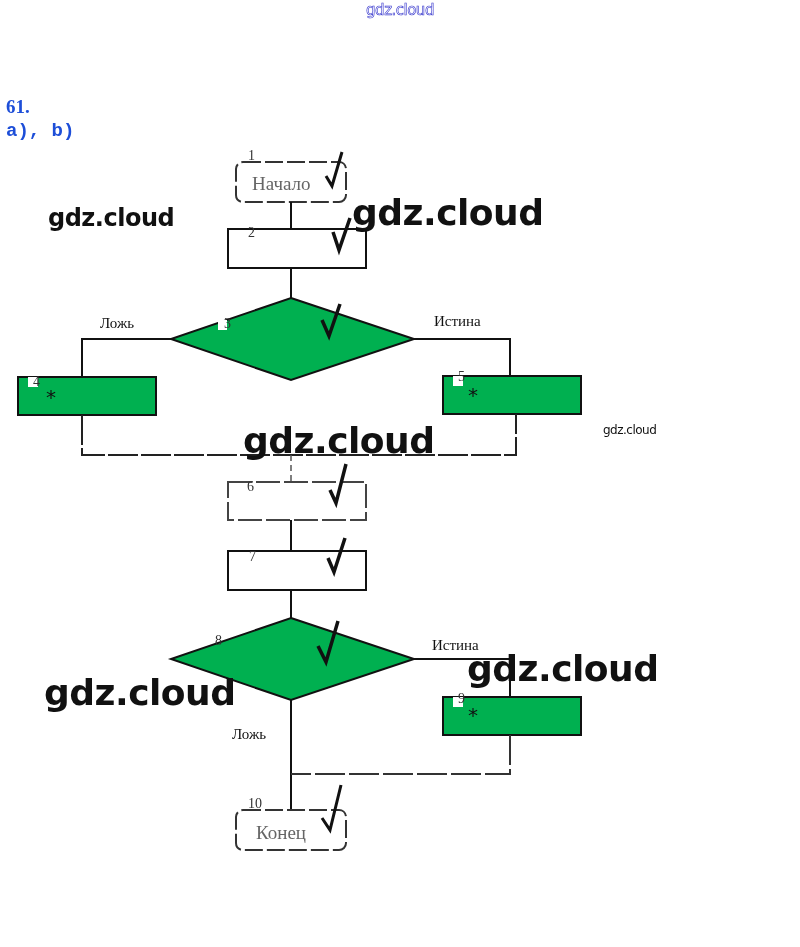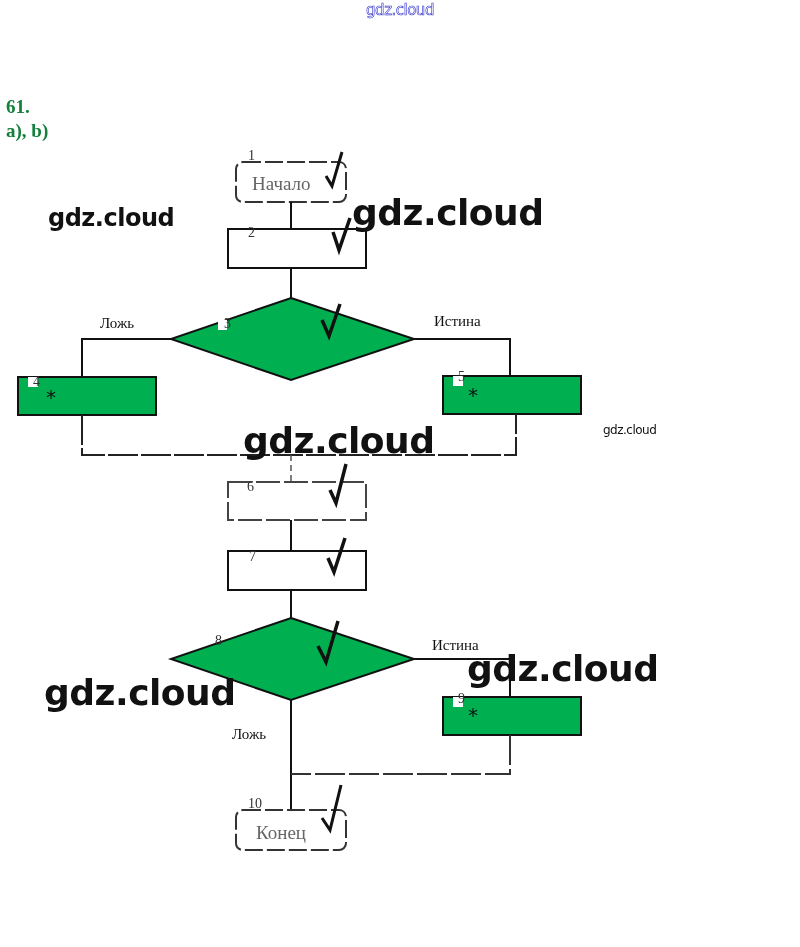--- a/index.html
+++ b/index.html
@@ -1,31 +1,31 @@
 <!DOCTYPE html>
 <html><head>
 <meta charset="utf-8">
 <style>
   html, body { margin:0; padding:0; background:#fff; }
   body { width:800px; height:947px; position:relative; overflow:hidden; font-family:"Liberation Serif", serif; }
   .wm-top { position:absolute; left:0; width:800px; top:0; text-align:center; font-family:"DejaVu Sans", sans-serif; font-size:15px; color:#fff; -webkit-text-stroke:0.6px #3333cc; letter-spacing:-0.5px; }
-  .title { position:absolute; left:6px; font-weight:bold; font-size:19px; color:#15803d; }
+  .title { position:absolute; left:6px; font-weight:bold; font-size:19px; color:#1d4ed8; }
   .wm { position:absolute; font-family:"DejaVu Sans", sans-serif; color:#111; font-weight:bold; letter-spacing:-0.5px; }
   svg { position:absolute; left:0; top:0; }
   .lbl { font-family:"Liberation Serif", serif; font-size:15px; fill:#111; }
   .num { font-family:"Liberation Serif", serif; font-size:14px; fill:#333; }
   .term { font-family:"Liberation Serif", serif; font-size:19px; fill:#666; }
 </style>
 </head>
 <body>
 
 <div class="wm-top" style="top:1px;">gdz.cloud</div>
 
 <div class="title" style="top:96px;">61.</div>
-<div class="title" style="top:120px;">a), b)</div>
+<div class="title" style="top:120px;font-family:Liberation Mono, monospace;">a), b)</div>
 
 <svg width="800" height="947">
 
   <g>
     <rect x="236" y="162" width="110" height="40" rx="7" fill="#fff" stroke="#333" stroke-width="2" stroke-dasharray="18 4"></rect>
     <text class="num" x="248" y="160">1</text>
     <text class="term" x="252" y="190">Начало</text>
     <path d="M326 176 L332 186 L342 152" fill="none" stroke="#111" stroke-width="3"></path>
   </g>
   <line x1="291" y1="202" x2="291" y2="229" stroke="#111" stroke-width="2"></line>

